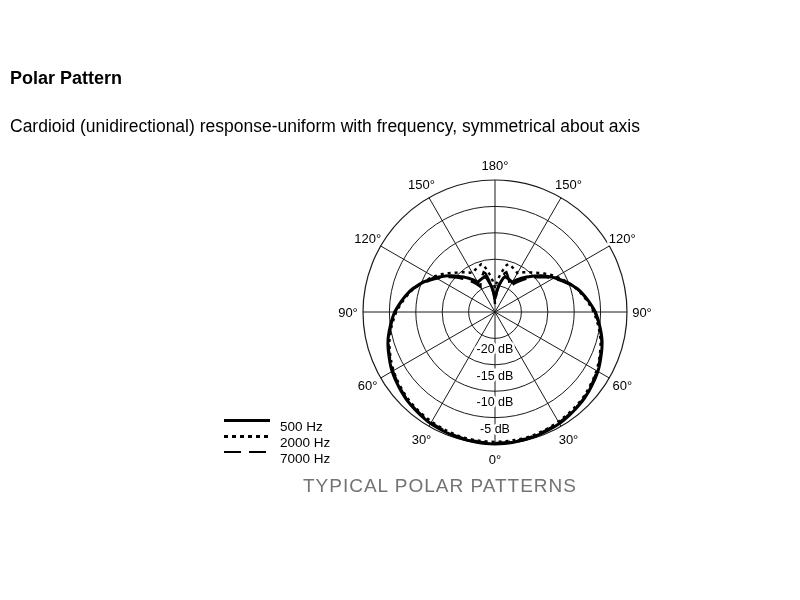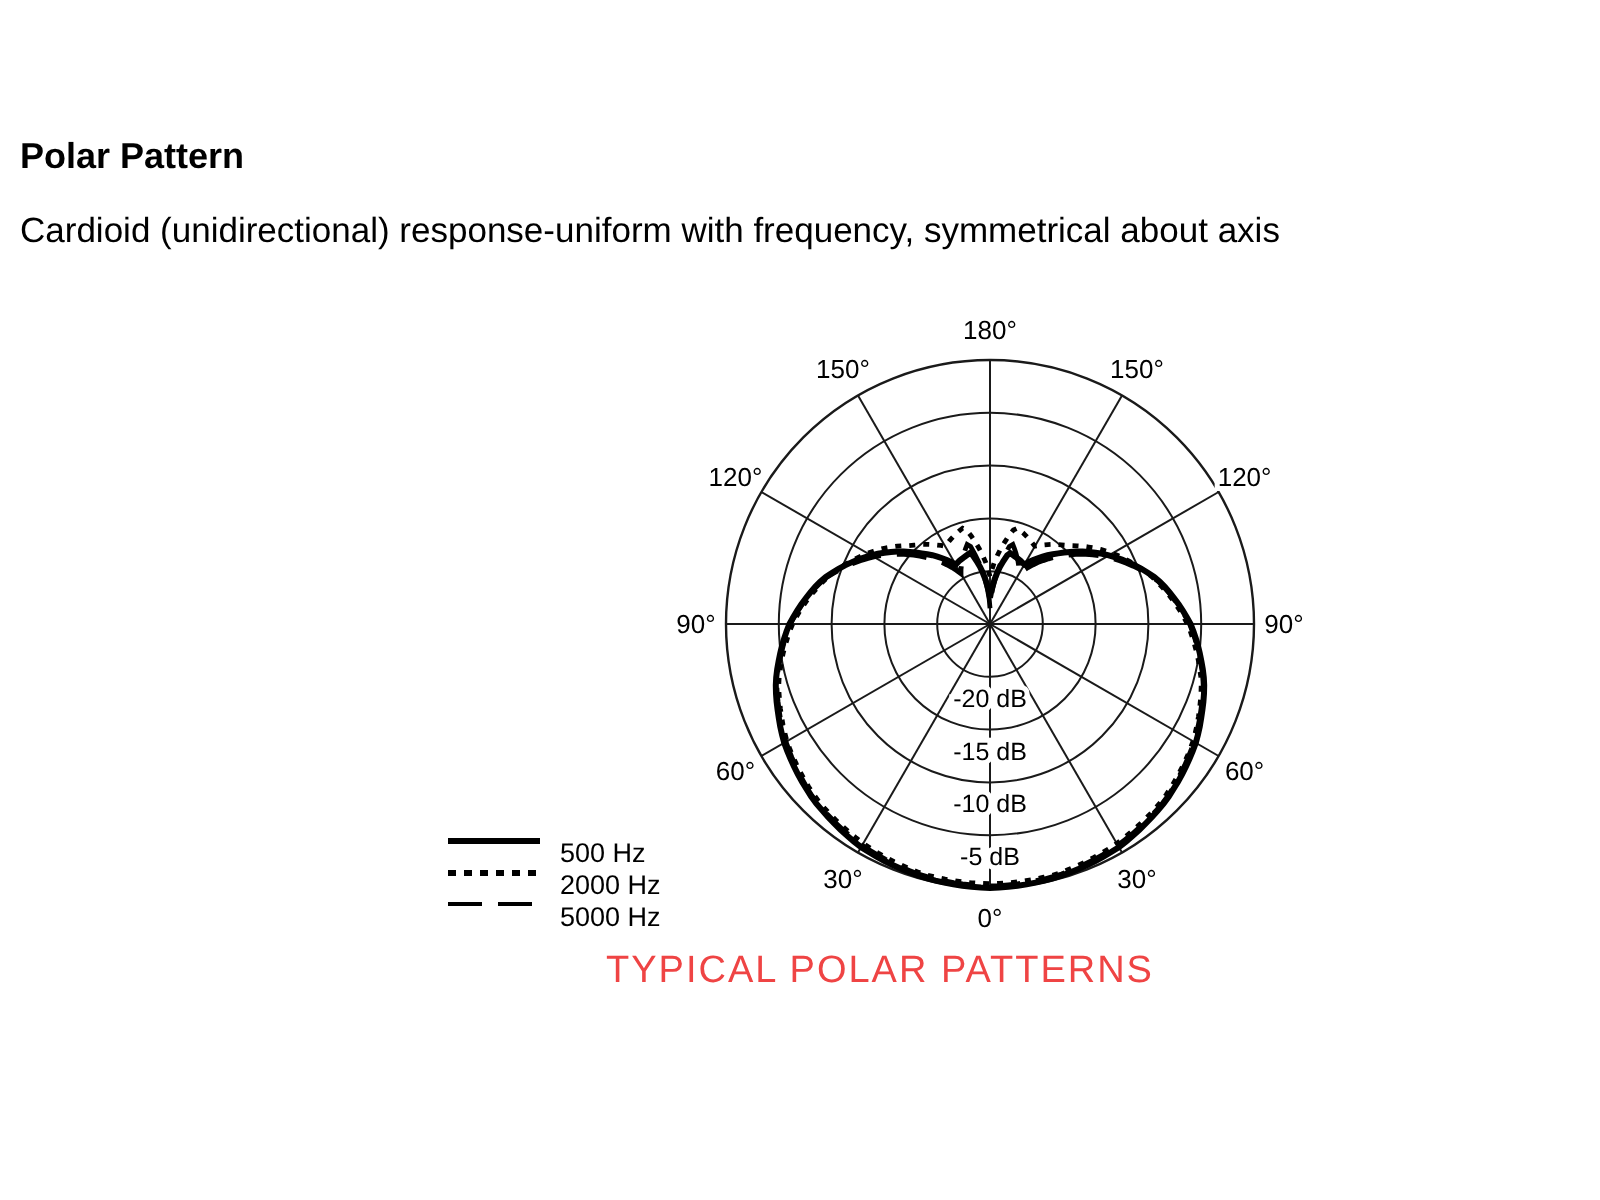--- a/index.html
+++ b/index.html
@@ -8,35 +8,35 @@
     background: #ffffff;
     font-family: "Liberation Sans", sans-serif;
     overflow: hidden;
   }
   .page { position: relative; width: 800px; height: 496px; background: #fff; }
   .title {
     position: absolute; left: 10px; top: 68px;
     font-size: 18px; font-weight: bold; color: #000;
   }
   .subtitle {
-    position: absolute; left: 10px; top: 105px;
+    position: absolute; left: 10px; top: 116px;
     font-size: 17.5px; color: #000; white-space: nowrap;
   }
   #chart-svg { position: absolute; left: 0; top: 0; }
   #chart-svg text { font-family: "Liberation Sans", sans-serif; }
   .legend { position: absolute; left: 224px; top: 419px; }
   .legend-row { display: flex; align-items: flex-start; height: 16px; }
   .swatch { width: 46px; margin-right: 10px; }
   .swatch.solid  { height: 3px; background: #000; }
   .swatch.dotted { height: 3px; background: repeating-linear-gradient(90deg, #000 0 4px, transparent 4px 8px); }
   .swatch.dashed { height: 2px; background: repeating-linear-gradient(90deg, #000 0 17px, transparent 17px 25px); }
   .legend-label { font-size: 13.5px; color: #000; }
   .caption {
     position: absolute; left: 240px; top: 475px; width: 400px;
-    text-align: center; font-size: 19px; letter-spacing: 1px; color: #ef4444;
+    text-align: center; font-size: 19px; letter-spacing: 1px; color: #737373;
   }
 </style>
 </head>
 <body>
 
 <div class="page">
 
   <div class="title">Polar Pattern</div>
   <div class="subtitle">Cardioid (unidirectional) response-uniform with frequency, symmetrical about axis</div>
 
@@ -83,19 +83,19 @@
     <div class="legend-row">
       <div class="swatch solid"></div>
       <div class="legend-label">500 Hz</div>
     </div>
     <div class="legend-row">
       <div class="swatch dotted"></div>
       <div class="legend-label">2000 Hz</div>
     </div>
     <div class="legend-row">
       <div class="swatch dashed"></div>
-      <div class="legend-label">5000 Hz</div>
+      <div class="legend-label">7000 Hz</div>
     </div>
   </div>
 
   <div class="caption">TYPICAL POLAR PATTERNS</div>
 
 </div>
 
 </body></html>

